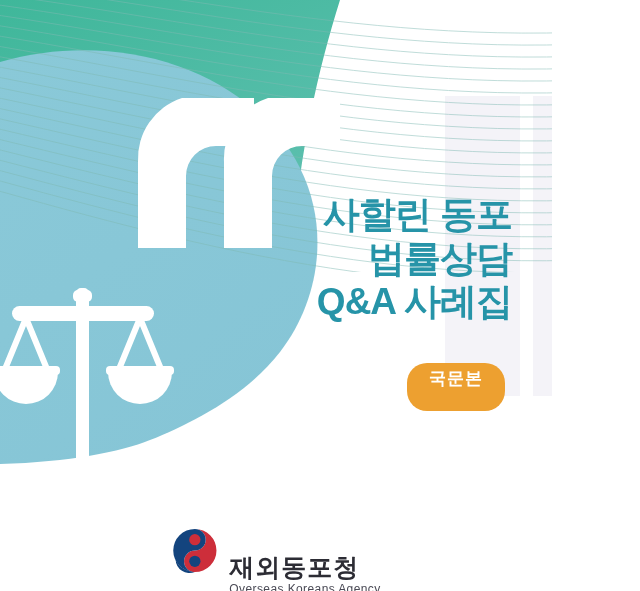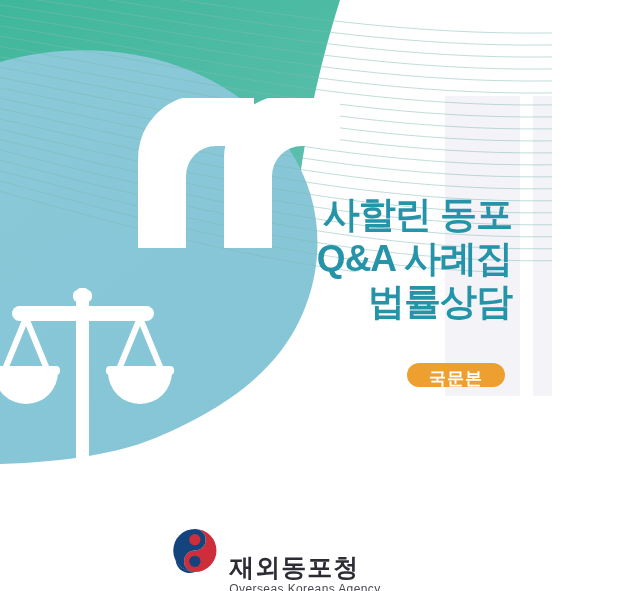--- a/index.html
+++ b/index.html
@@ -37,21 +37,21 @@
 
   
   .badge{
     position:absolute;
     right:47px;top:363px;
     background:#eda030;
     color:#ffffff;
     font-size:17px;
     font-weight:700;
     letter-spacing:1px;
-    padding:7px 22px 0;
+    padding:7px 22px 24px;
     border-radius:20px;
     line-height:1;
   }
 
   
   .logo{
     position:absolute;
     left:50%;top:506px;
     transform:translateX(-50%);
     display:flex;align-items:center;gap:11px;
@@ -194,22 +194,22 @@
 
       <path d="M0,470 C60,468 120,460 160,446
                C200,432 250,410 290,372
                C268,420 210,454 150,472
                C100,487 50,492 0,492 Z" fill="#ffffff"></path>
     </svg>
   </div>
 
   <div class="headline">
     <span class="l">사할린 동포</span>
+    <span class="l">법률상담</span>
     <span class="l">Q&amp;A 사례집</span>
-    <span class="l">법률상담</span>
   </div>
 
   <div class="badge">국문본</div>
 
   <div class="logo">
     <svg class="logo-mark" viewBox="0 0 100 100">
       <path d="M50,4 A46,46 0 0 1 50,96 A23,23 0 0 1 50,50 A23,23 0 0 0 50,4 Z" fill="#cd2e3a"></path>
       <path d="M50,96 A46,46 0 0 1 50,4 A23,23 0 0 1 50,50 A23,23 0 0 0 50,96 Z" fill="#13447e"></path>
       <circle cx="50" cy="73" r="12" fill="#13447e"></circle>
       <circle cx="50" cy="27" r="12" fill="#cd2e3a"></circle>

